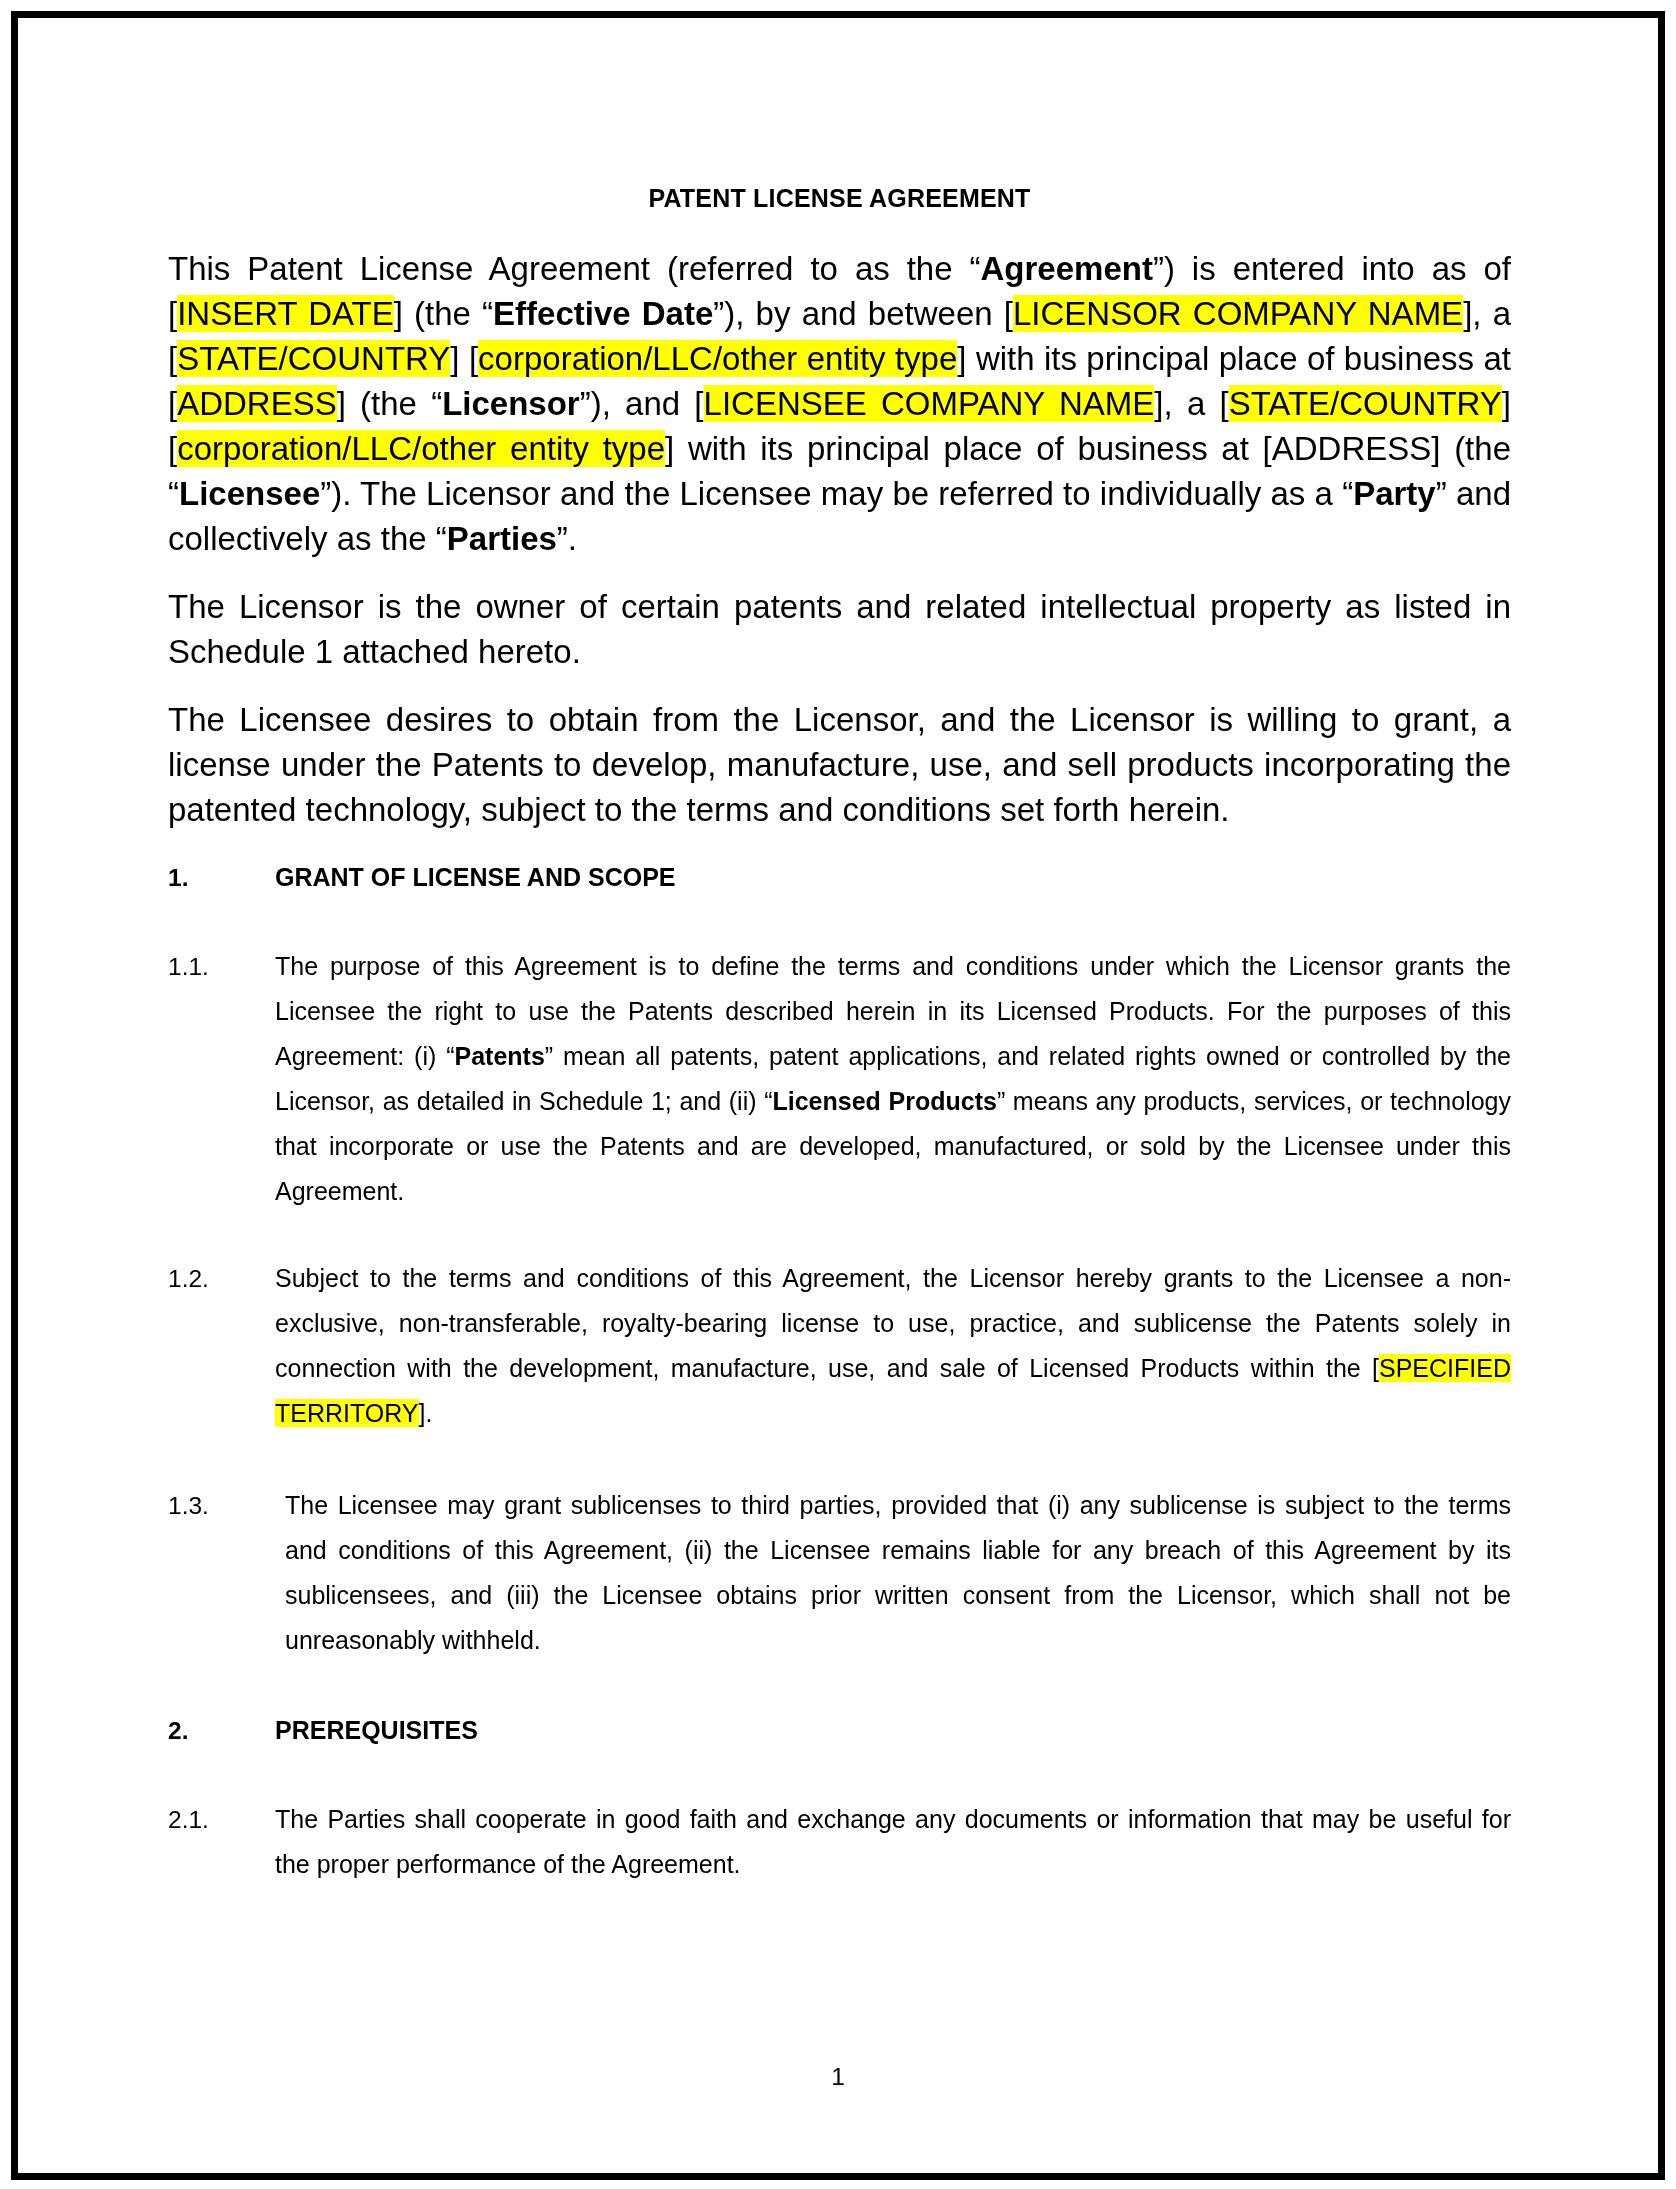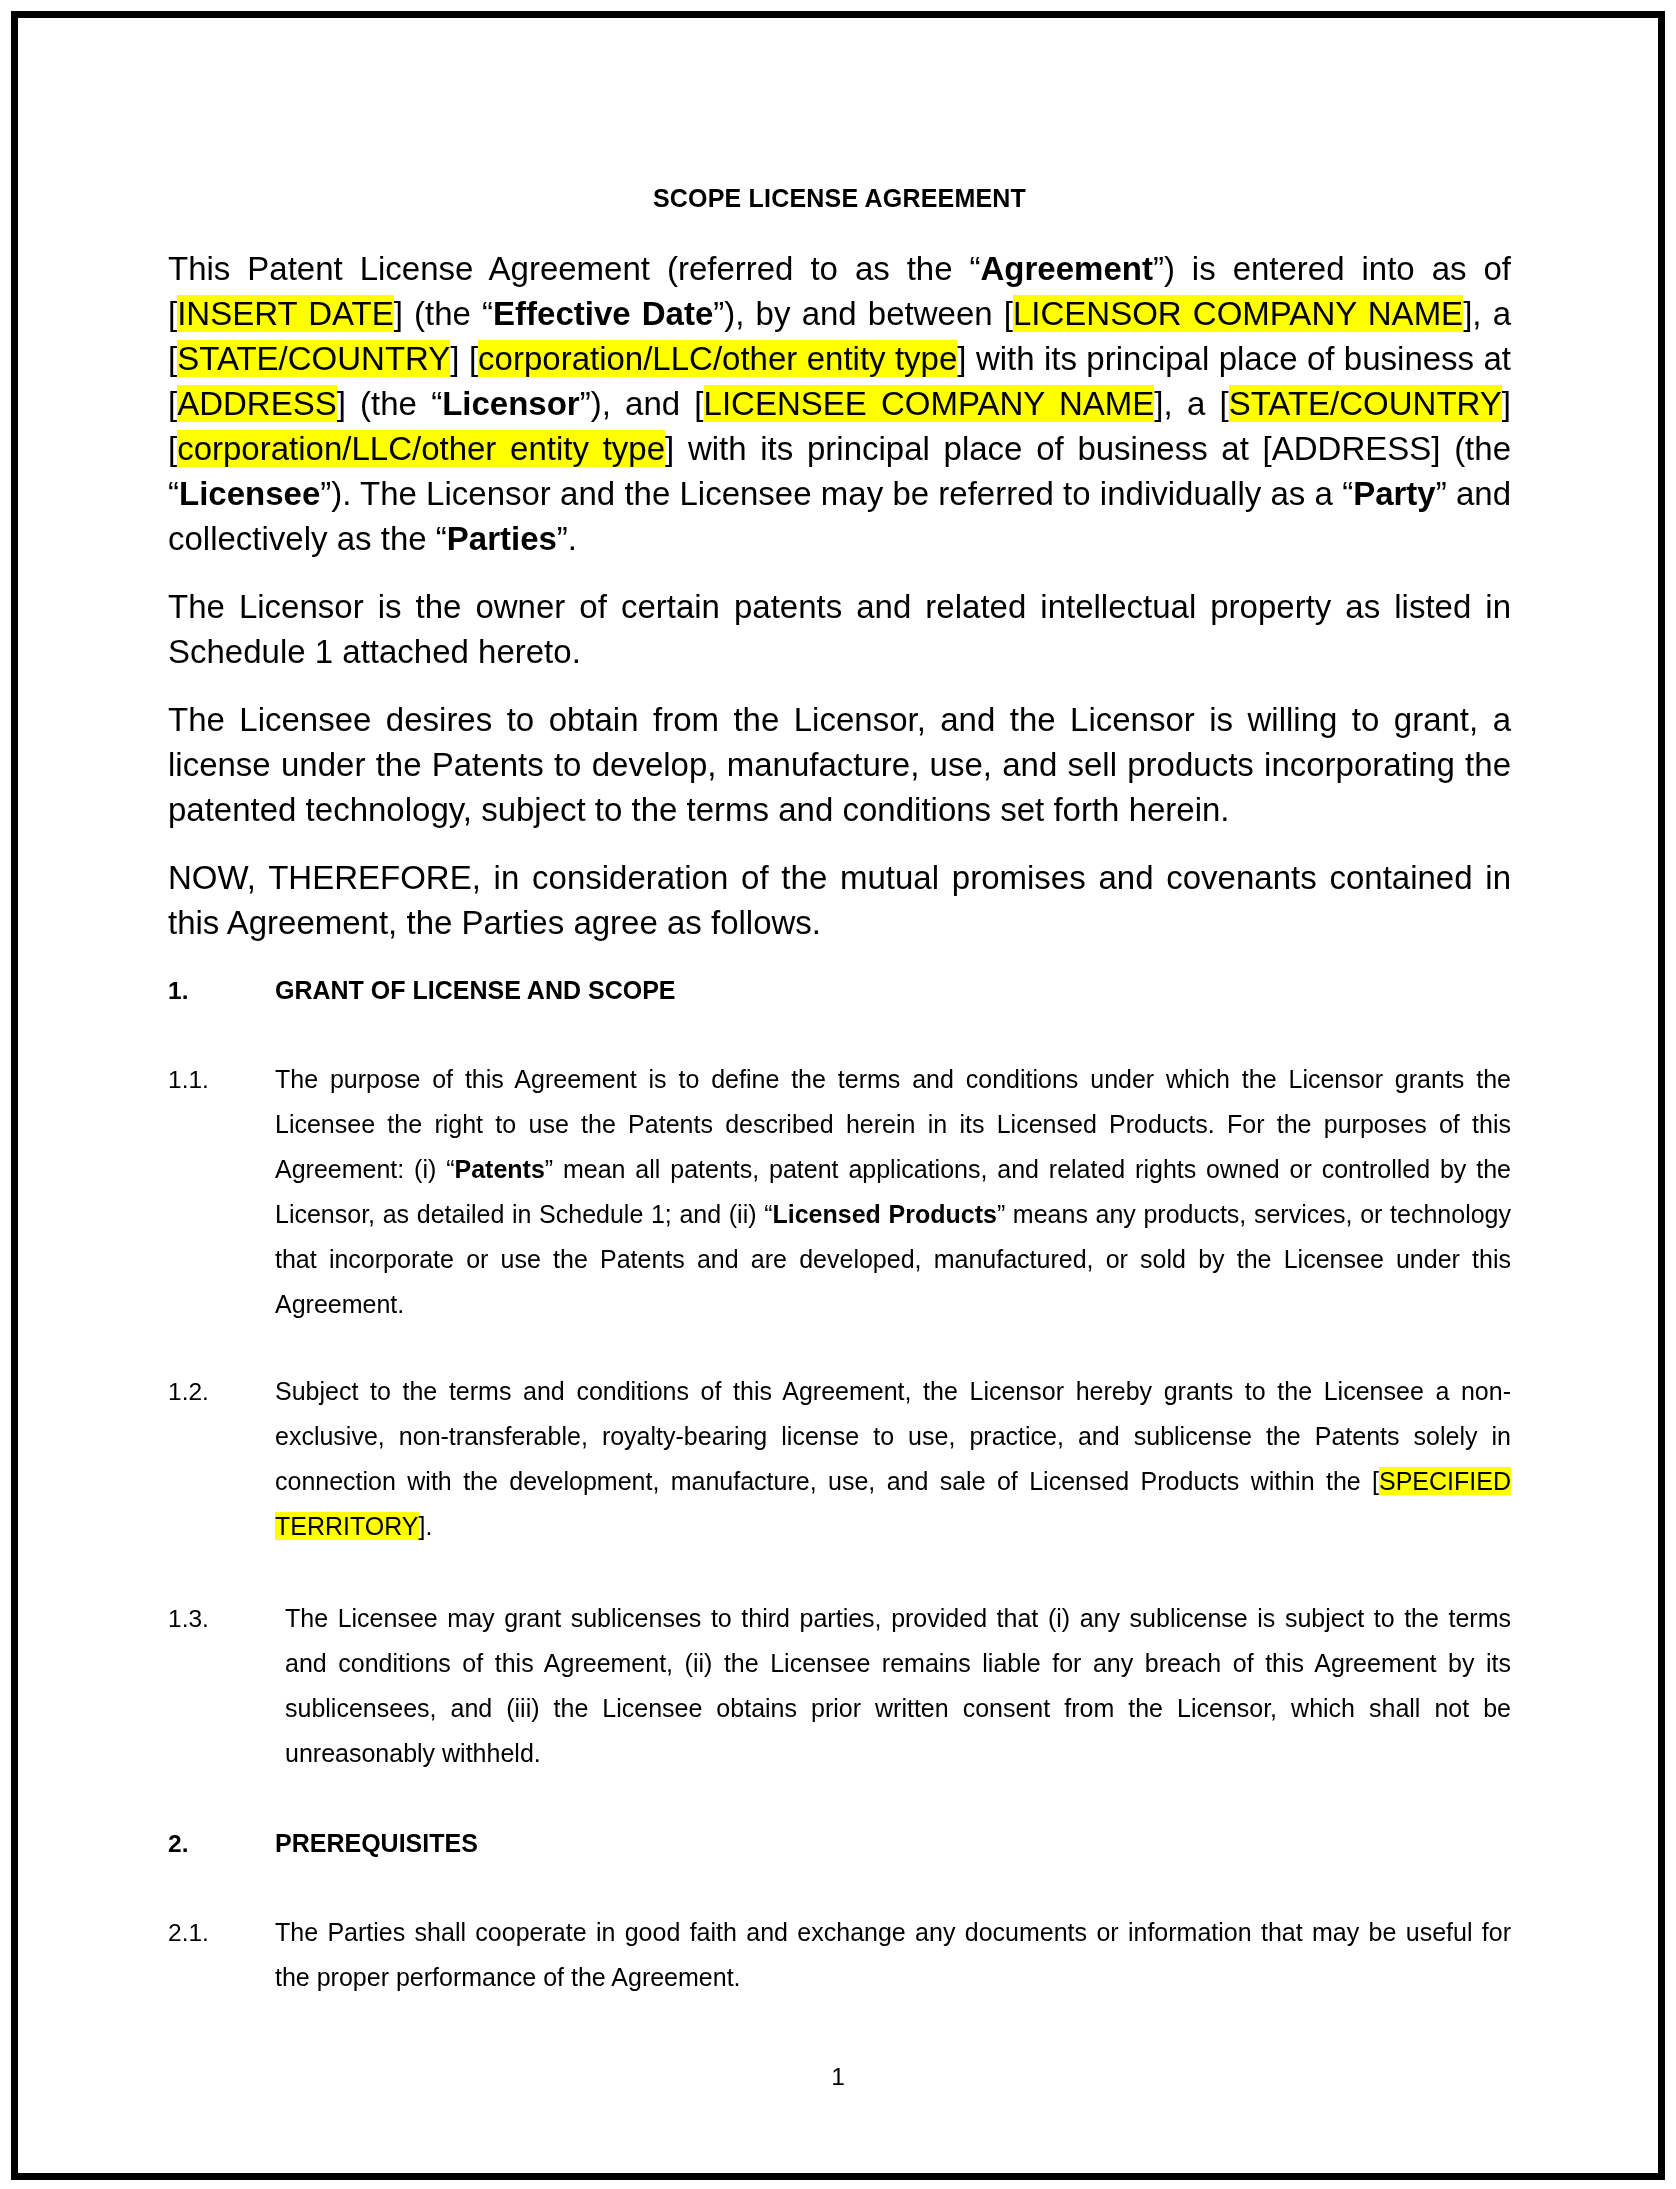--- a/index.html
+++ b/index.html
@@ -73,29 +73,28 @@
     line-height: 45px;
   }
 </style>
 </head>
 <body>
 
 <div class="frame"></div>
 
 <div class="content">
 
-  <h1 class="title">SCOPE LICENSE AGREEMENT</h1>
+  <h1 class="title">PATENT LICENSE AGREEMENT</h1>
 
   <p class="para g26"><span>This Patent License Agreement (referred to as the “</span><span class="b">Agreement</span><span>”) is entered into as of [</span><span class="hl">INSERT DATE</span><span>] (the “</span><span class="b">Effective Date</span><span>”), by and between [</span><span class="hl">LICENSOR COMPANY NAME</span><span>], a [</span><span class="hl">STATE/COUNTRY</span><span>] [</span><span class="hl">corporation/LLC/other entity type</span><span>] with its principal place of business at [</span><span class="hl">ADDRESS</span><span>] (the “</span><span class="b">Licensor</span><span>”), and [</span><span class="hl">LICENSEE COMPANY NAME</span><span>], a [</span><span class="hl">STATE/COUNTRY</span><span>] [</span><span class="hl">corporation/LLC/other entity type</span><span>] with its principal place of business at [ADDRESS] (the “</span><span class="b">Licensee</span><span>”). The Licensor and the Licensee may be referred to individually as a “</span><span class="b">Party</span><span>” and collectively as the “</span><span class="b">Parties</span><span>”.</span></p>
 
   <p class="para g26"><span>The Licensor is the owner of certain patents and related intellectual property as listed in Schedule 1 attached hereto.</span></p>
 
   <p class="para g26"><span>The Licensee desires to obtain from the Licensor, and the Licensor is willing to grant, a license under the Patents to develop, manufacture, use, and sell products incorporating the patented technology, subject to the terms and conditions set forth herein.</span></p>
 
-  <p class="para g44"><span>NOW, THEREFORE, in consideration of the mutual promises and covenants contained in this Agreement, the Parties agree as follows.</span></p>
 
   <div class="item heading g50">
     <span class="num">1.</span>
     <p class="body">GRANT OF LICENSE AND SCOPE</p>
   </div>
 
   <div class="item g48">
     <span class="num">1.1.</span>
     <p class="body"><span>The purpose of this Agreement is to define the terms and conditions under which the Licensor grants the Licensee the right to use the Patents described herein in its Licensed Products. For the purposes of this Agreement: (i) “</span><span class="b">Patents</span><span>” mean all patents, patent applications, and related rights owned or controlled by the Licensor, as detailed in Schedule 1; and (ii) “</span><span class="b">Licensed Products</span><span>” means any products, services, or technology that incorporate or use the Patents and are developed, manufactured, or sold by the Licensee under this Agreement.</span></p>
   </div>

